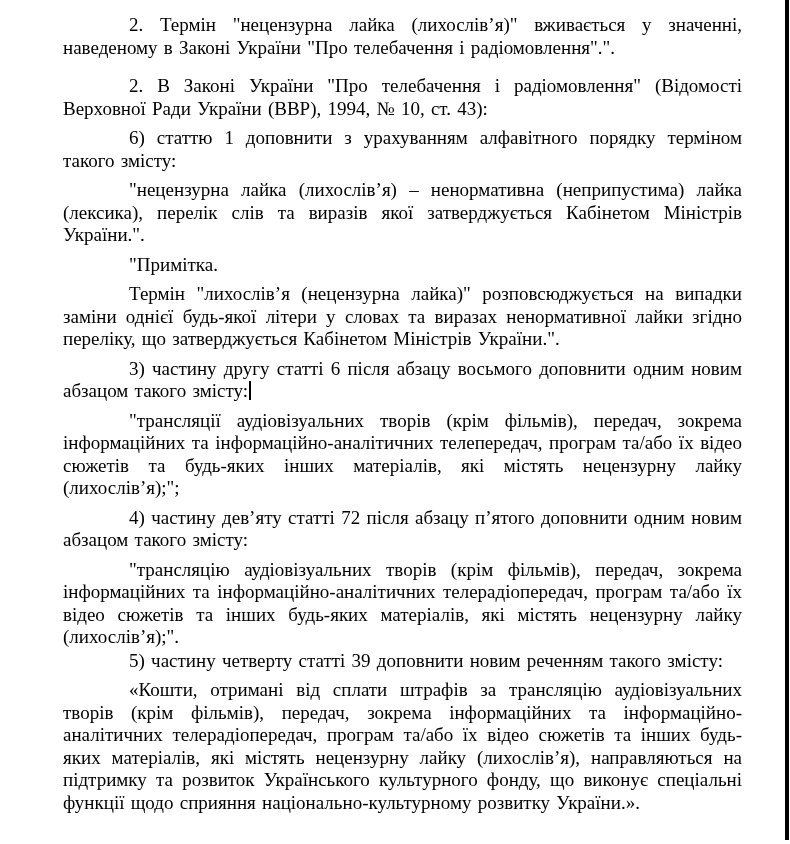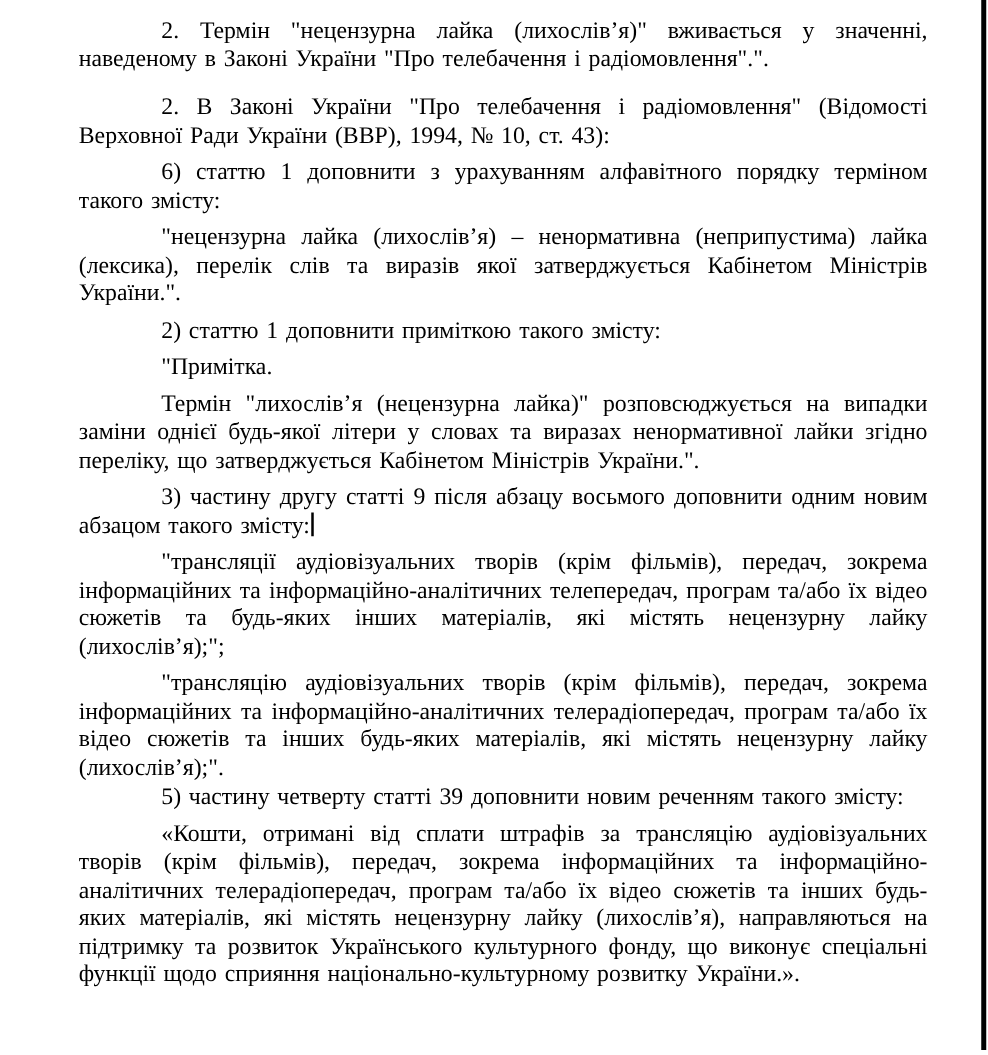--- a/index.html
+++ b/index.html
@@ -50,23 +50,23 @@
   }
 </style>
 </head>
 <body>
 
 <div class="doc-content">
   <p>2. Термін "нецензурна лайка (лихослів’я)" вживається у значенні, наведеному в Законі України "Про телебачення і радіомовлення".".</p>
   <p class="gap-before-lg">2. В Законі України "Про телебачення і радіомовлення" (Відомості Верховної Ради України (ВВР), 1994, № 10, ст. 43):</p>
   <p>6) статтю 1 доповнити з урахуванням алфавітного порядку терміном такого змісту:</p>
   <p>"нецензурна лайка (лихослів’я) – ненормативна (неприпустима) лайка (лексика), перелік слів та виразів якої затверджується Кабінетом Міністрів України.".</p>
-  <p>2) статтю 1 доповнити приміткою такого змісту:</p>
   <p>"Примітка.</p>
   <p>Термін "лихослів’я (нецензурна лайка)" розповсюджується на випадки заміни однієї будь-якої літери у словах та виразах ненормативної лайки згідно переліку, що затверджується Кабінетом Міністрів України.".</p>
-  <p><span>3) частину другу статті 9 після абзацу восьмого доповнити одним новим абзацом такого змісту:</span><span class="text-cursor"></span></p>
+  <p><span>3) частину другу статті 6 після абзацу восьмого доповнити одним новим абзацом такого змісту:</span><span class="text-cursor"></span></p>
   <p>"трансляції аудіовізуальних творів (крім фільмів), передач, зокрема інформаційних та інформаційно-аналітичних телепередач, програм та/або їх відео сюжетів та будь-яких інших матеріалів, які містять нецензурну лайку (лихослів’я);";</p>
+  <p>4) частину дев’яту статті 72 після абзацу п’ятого доповнити одним новим абзацом такого змісту:</p>
   <p class="tight-after">"трансляцію аудіовізуальних творів (крім фільмів), передач, зокрема інформаційних та інформаційно-аналітичних телерадіопередач, програм та/або їх відео сюжетів та інших будь-яких матеріалів, які містять нецензурну лайку (лихослів’я);".</p>
   <p>5) частину четверту статті 39 доповнити новим реченням такого змісту:</p>
   <p class="last-para">«Кошти, отримані від сплати штрафів за трансляцію аудіовізуальних творів (крім фільмів), передач, зокрема інформаційних та інформаційно-аналітичних телерадіопередач, програм та/або їх відео сюжетів та інших будь-яких матеріалів, які містять нецензурну лайку (лихослів’я), направляються на підтримку та розвиток Українського культурного фонду, що виконує спеціальні функції щодо сприяння національно-культурному розвитку України.».</p>
 </div>
 
 <div class="scan-edge-right"></div>
 
 </body></html>

